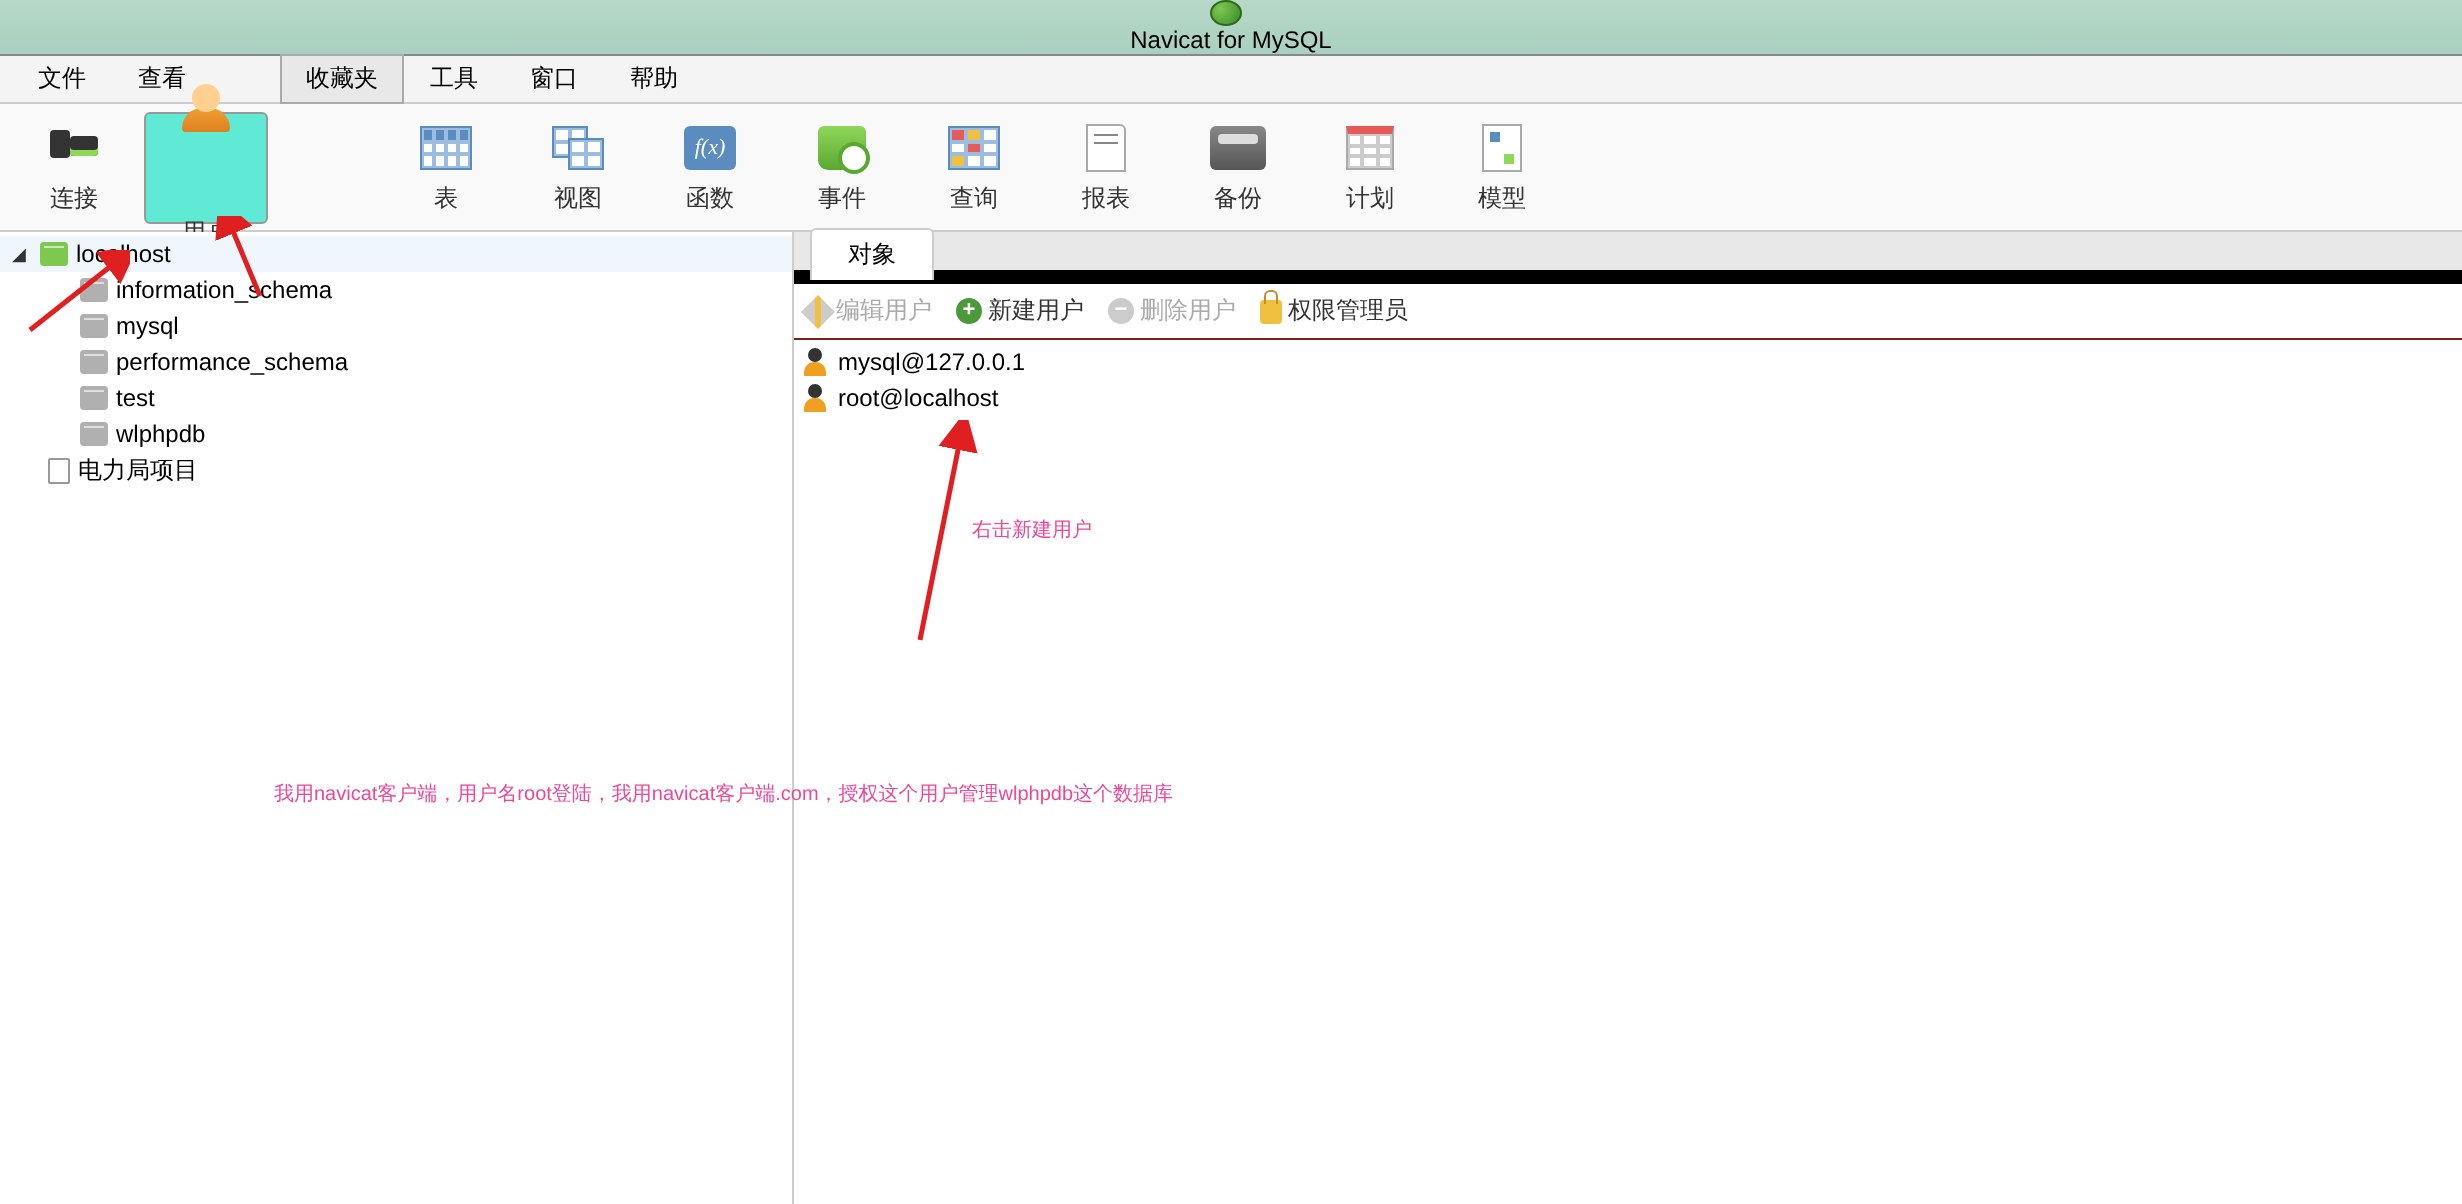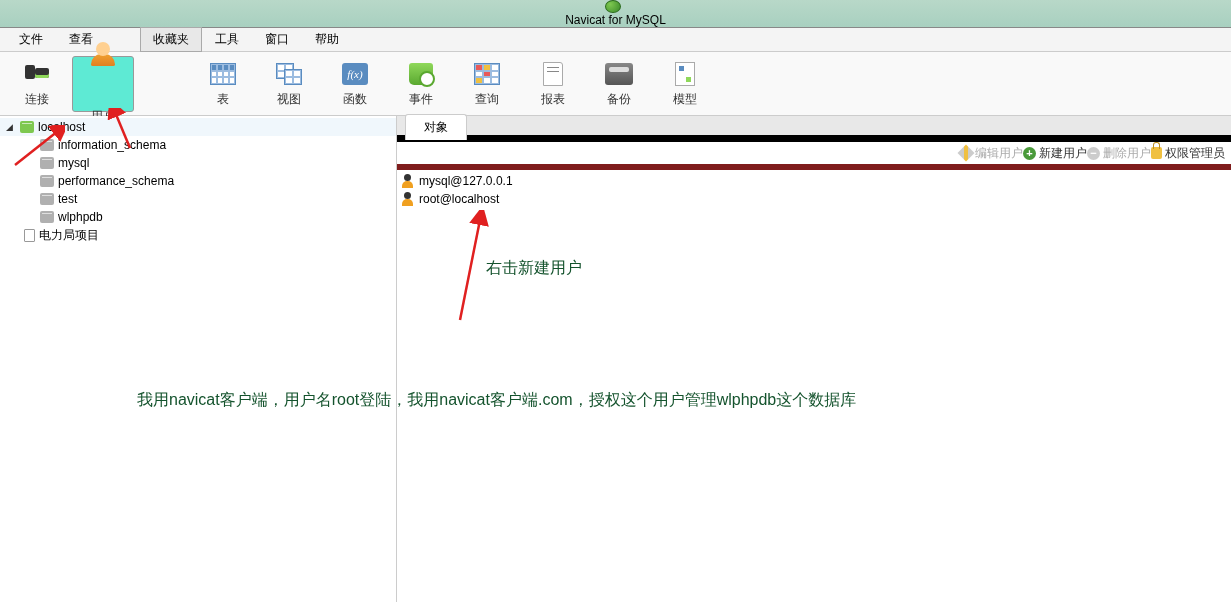--- a/index.html
+++ b/index.html
@@ -27,30 +27,30 @@
     .tree-item .db-icon { display: inline-block; width: 14px; height: 12px; background: #b0b0b0; border-radius: 2px; position: relative; }
     .tree-item .db-icon.green { background: #7ec850; }
     .tree-item .db-icon::before { content: ''; position: absolute; top: 2px; left: 2px; right: 2px; height: 1px; background: rgba(255,255,255,0.6); }
     .tree-item .doc-icon { display: inline-block; width: 11px; height: 13px; background: #fff; border: 1px solid #999; border-radius: 1px; }
     .tree-indent { display: inline-block; width: 30px; }
     .tree-indent2 { display: inline-block; width: 14px; }
 
     .content { flex: 1; background: #fff; display: flex; flex-direction: column; }
     .tab-bar { height: 26px; background: #e8e8e8; display: flex; align-items: center; padding-left: 8px; border-bottom: 7px solid #000000; }
     .tab { padding: 4px 18px; background: #fff; border: 1px solid #ccc; border-bottom: none; font-size: 12px; border-radius: 3px 3px 0 0; position: relative; top: 1px; }
-    .sub-toolbar { height: 28px; display: flex; align-items: center; padding: 0 6px; gap: 0; font-size: 12px; border-bottom: 6px solid #7f1d1d; justify-content: flex-end; }
+    .sub-toolbar { height: 28px; display: flex; align-items: center; padding: 0 6px; gap: 12px; font-size: 12px; border-bottom: 1px solid #7f1d1d; }
     .sub-toolbar .sub-btn { display: flex; align-items: center; gap: 3px; color: #333; }
     .sub-toolbar .sub-btn.disabled { color: #aaa; }
     .user-list { padding: 2px 4px; font-size: 12px; }
     .user-item { display: flex; align-items: center; gap: 4px; height: 18px; }
     .user-icon { width: 14px; height: 14px; position: relative; }
     .user-icon::before { content: ''; position: absolute; top: 0; left: 3px; width: 7px; height: 7px; background: #333; border-radius: 50%; }
     .user-icon::after { content: ''; position: absolute; bottom: 0; left: 1px; width: 11px; height: 7px; background: #f0a020; border-radius: 5px 5px 0 0; }
 
-    .annotation { position: absolute; color: #14532d; font-size: 16px; pointer-events: none; }
+    .annotation { position: absolute; color: #ec4899; font-size: 10px; pointer-events: none; }
     .arrow { position: absolute; pointer-events: none; }
 
     
     .icon-connect { width: 28px; height: 24px; position: relative; }
     .icon-connect::before { content: ''; position: absolute; left: 2px; top: 3px; width: 10px; height: 14px; background: #333; border-radius: 2px; }
     .icon-connect::after { content: ''; position: absolute; right: 2px; top: 6px; width: 14px; height: 10px; background: #333; border-radius: 2px; box-shadow: inset 0 -3px 0 #8fd85a; }
 
     .icon-user-head { width: 14px; height: 14px; background: #ffd090; border-radius: 50%; position: relative; margin: 0 auto; }
     .icon-user-body { width: 24px; height: 12px; background: linear-gradient(#f0a030, #e08020); border-radius: 11px 11px 2px 2px; margin: -2px auto 0; }
 
@@ -198,20 +198,36 @@
     <div class="icon">
         <div class="icon-report"></div>
       </div>
     <div class="label">报表</div>
   </div>
   <div class="tool-btn">
     <div class="icon">
         <div class="icon-backup"></div>
       </div>
     <div class="label">备份</div>
+  </div>
+  <div class="tool-btn">
+    <div class="icon">
+        <div class="icon-schedule">
+          <div></div>
+          <div></div>
+          <div></div>
+          <div></div>
+          <div></div>
+          <div></div>
+          <div></div>
+          <div></div>
+          <div></div>
+        </div>
+      </div>
+    <div class="label">计划</div>
   </div>
   <div class="tool-btn">
     <div class="icon">
         <div class="icon-model"></div>
       </div>
     <div class="label">模型</div>
   </div>
 </div>
 
 <div class="main">

